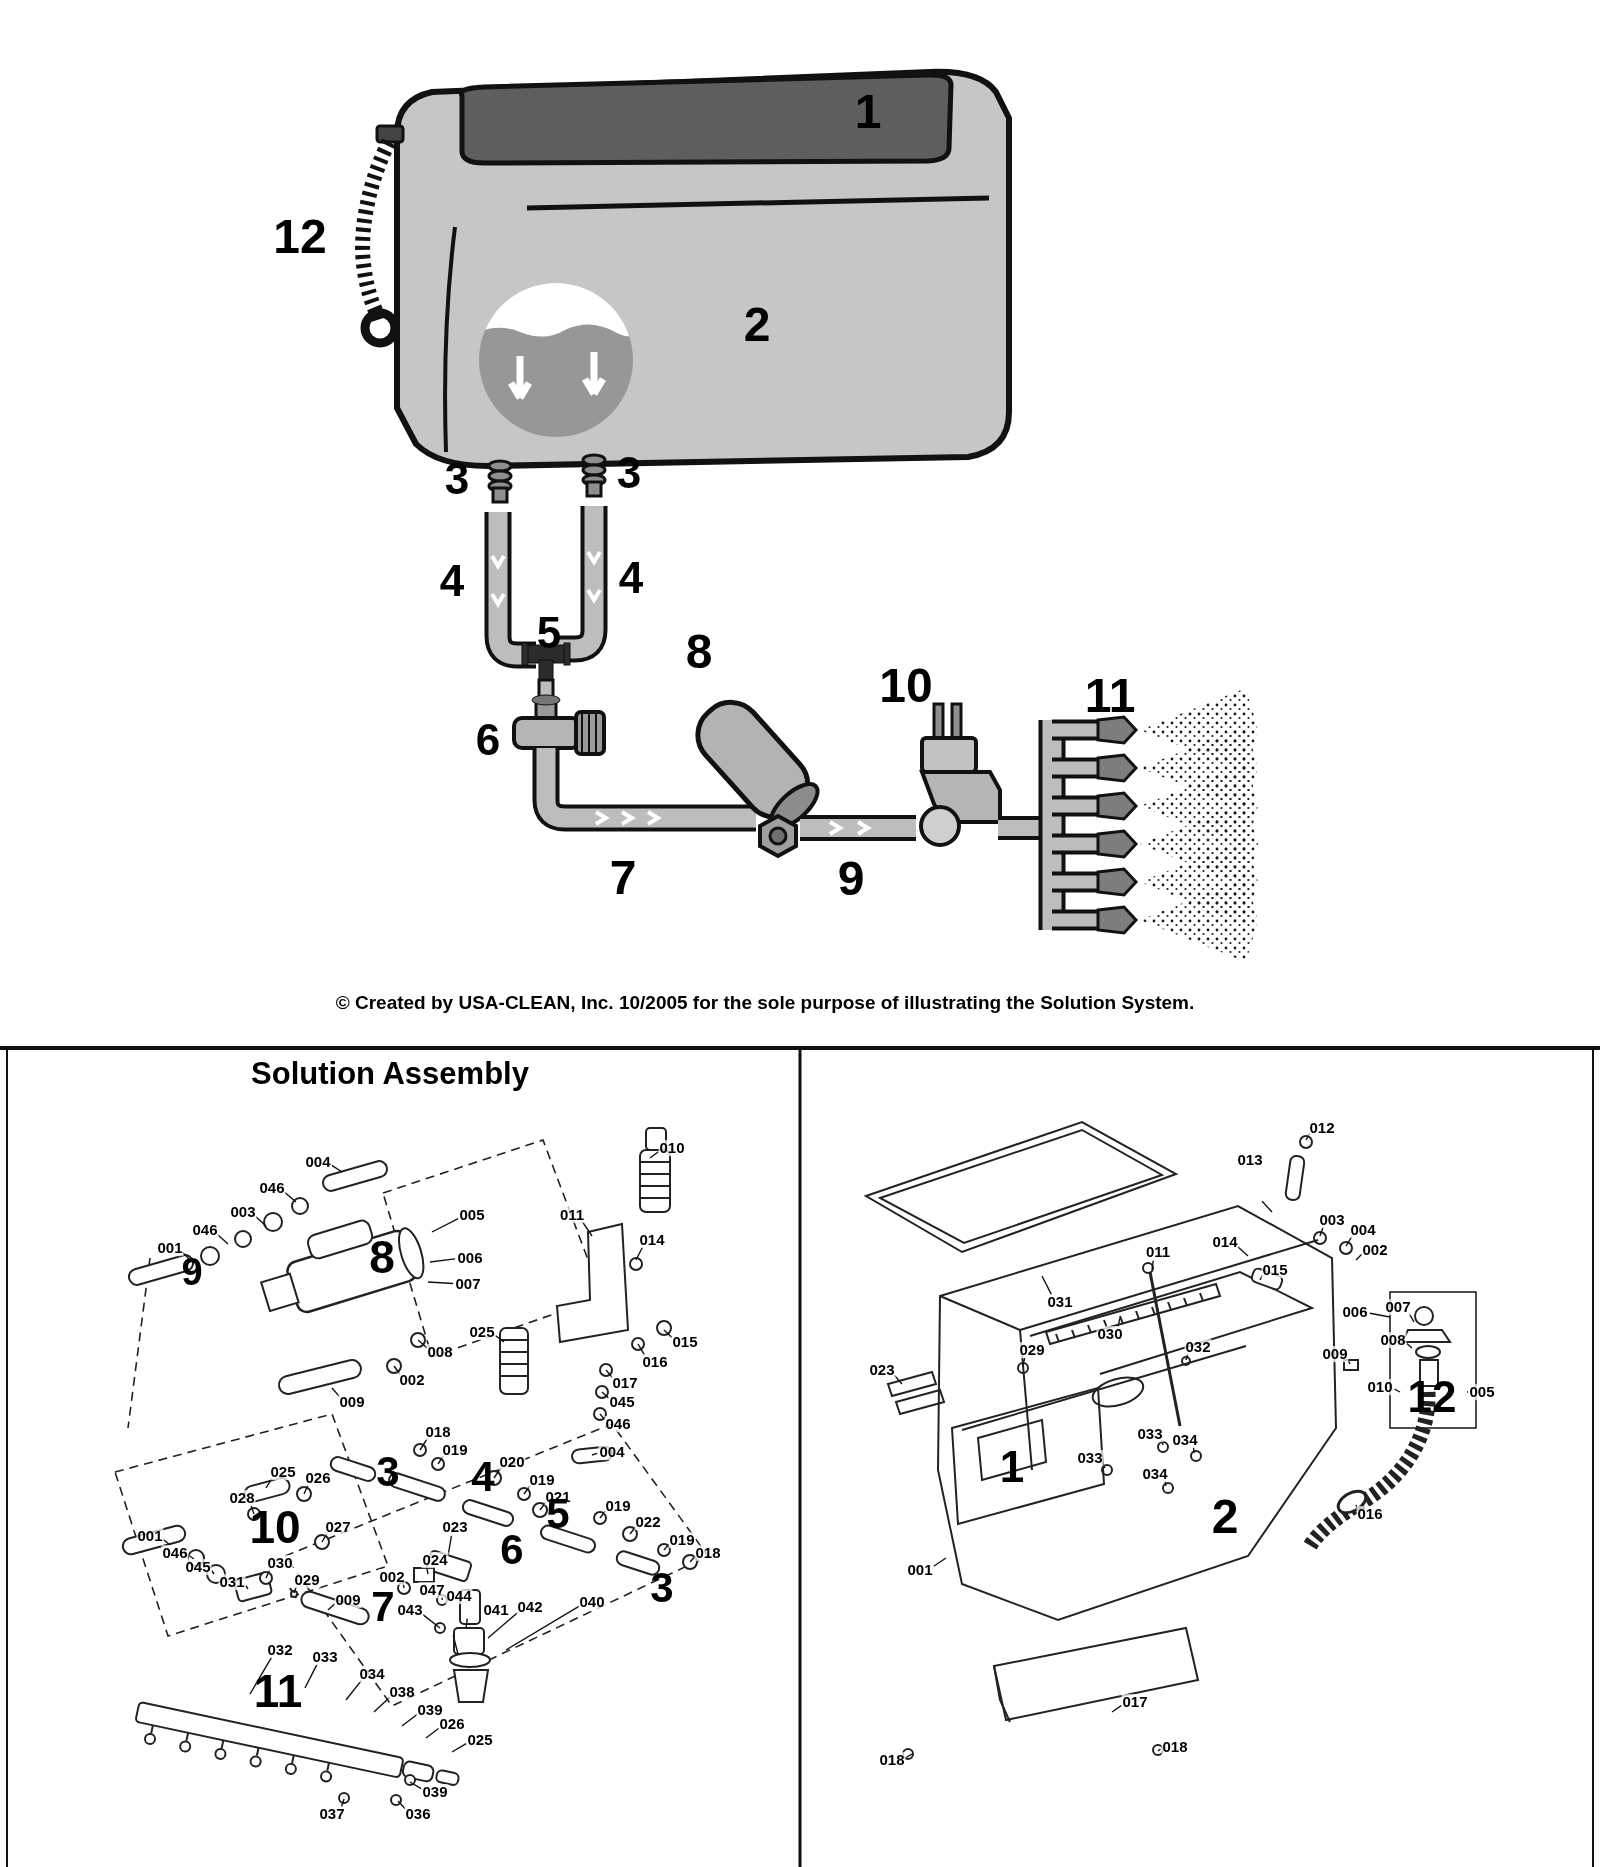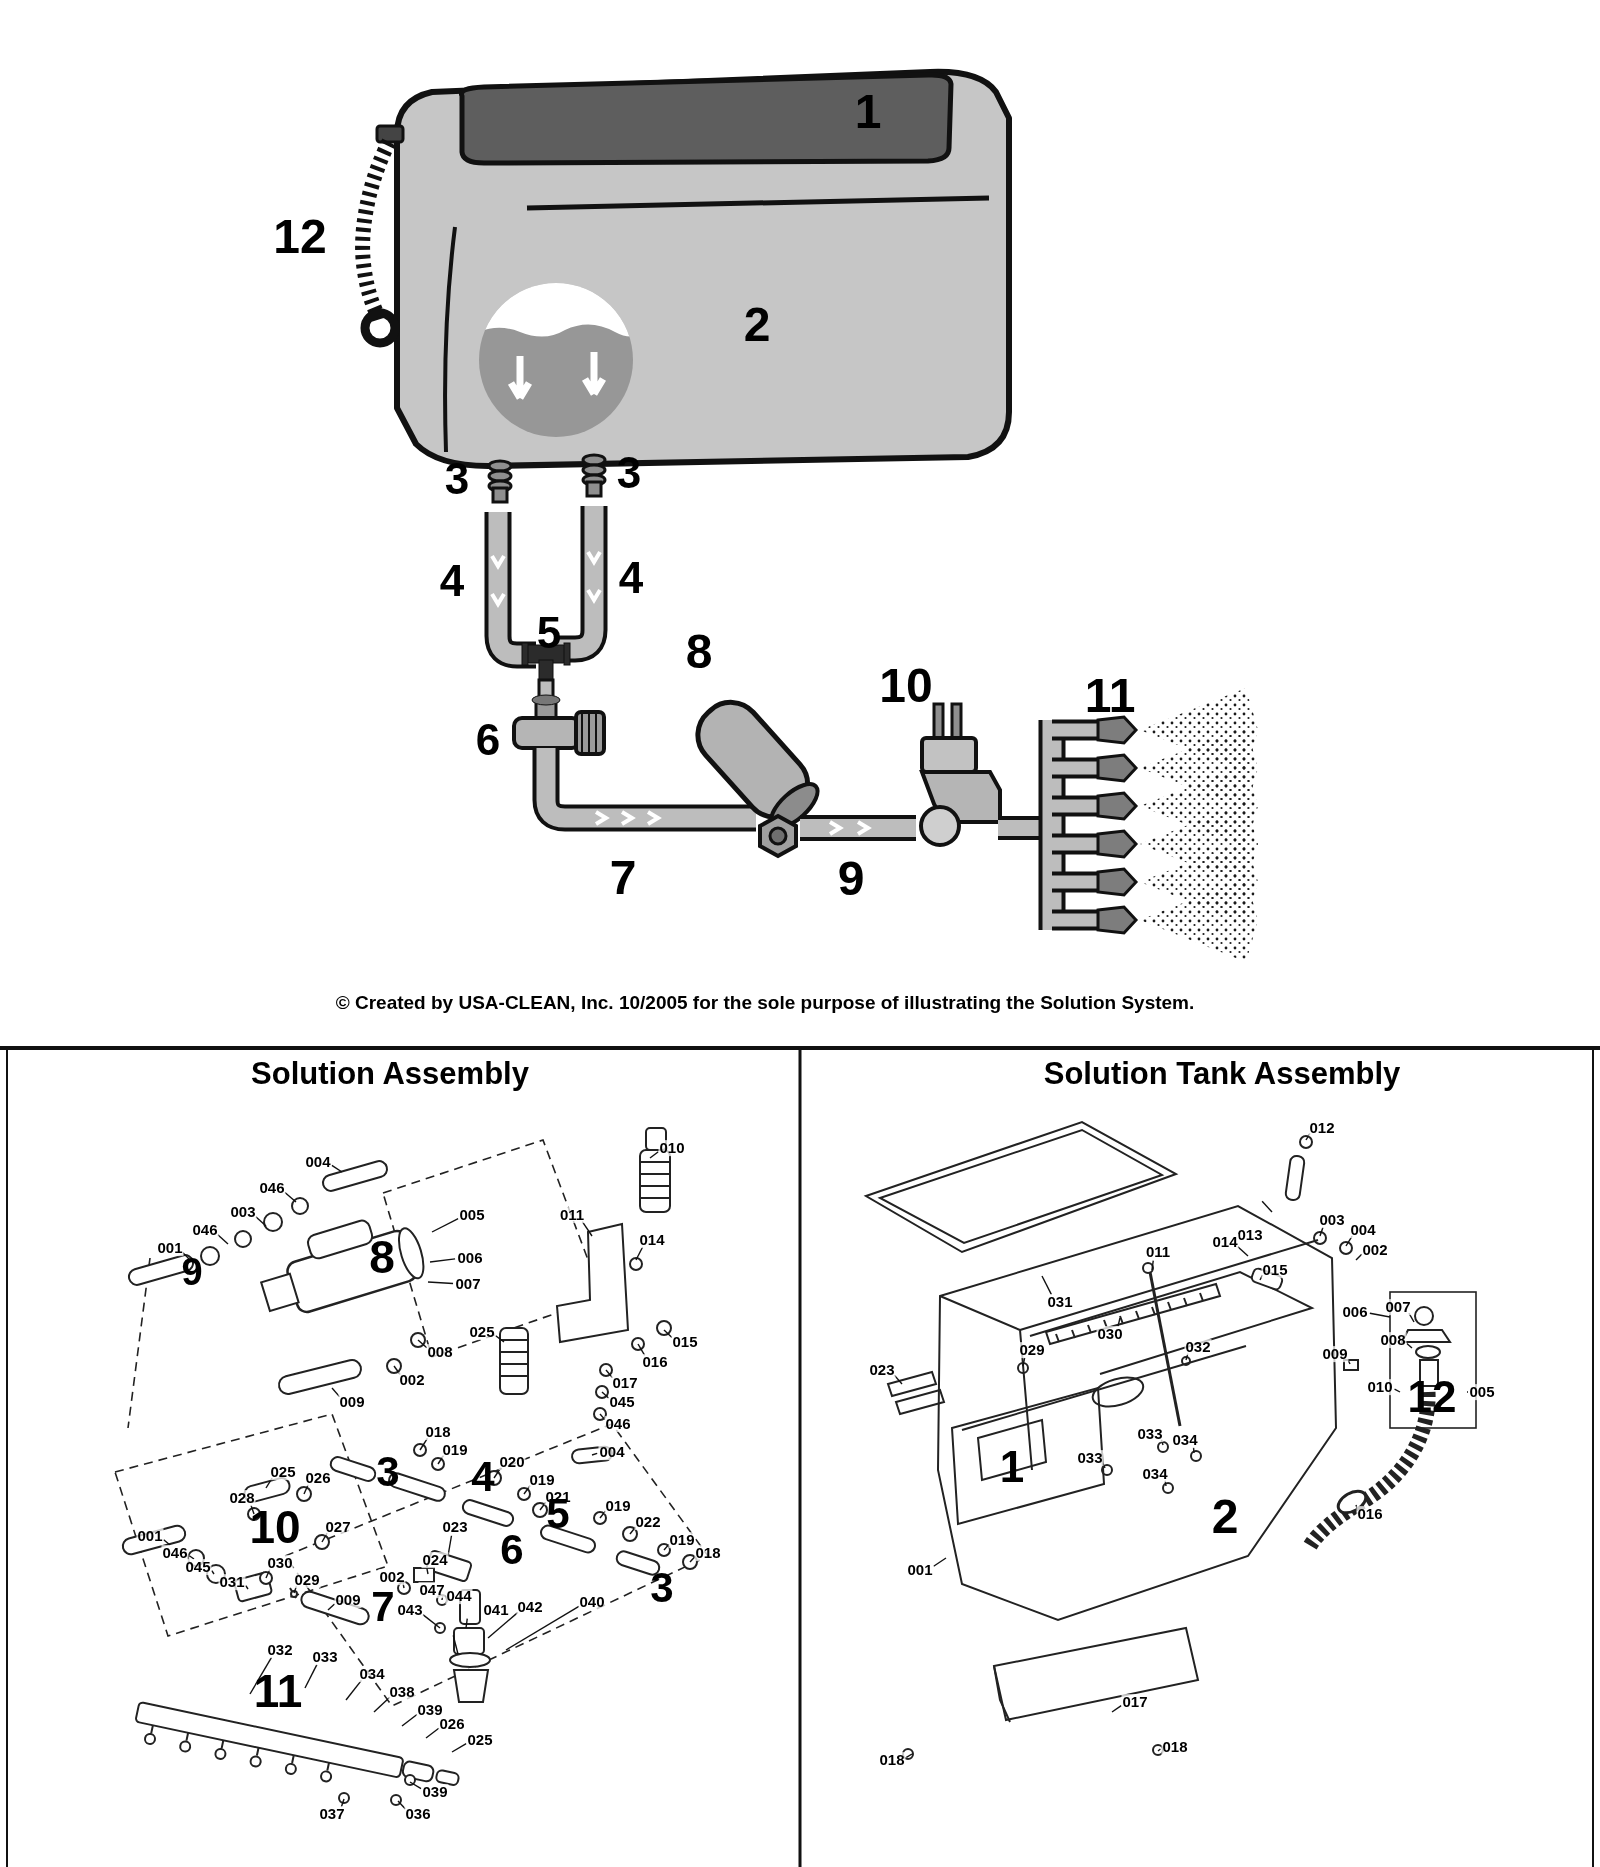--- a/index.html
+++ b/index.html
@@ -530,21 +530,21 @@
       <span class="callout" style="left: 382px; top: 1258px; font-size: 46px;">8</span>
       <span class="callout" style="left: 388px; top: 1472px; font-size: 42px;">3</span>
       <span class="callout" style="left: 483px; top: 1477px; font-size: 42px;">4</span>
       <span class="callout" style="left: 558px; top: 1514px; font-size: 42px;">5</span>
       <span class="callout" style="left: 275px; top: 1528px; font-size: 46px;">10</span>
       <span class="callout" style="left: 512px; top: 1550px; font-size: 42px;">6</span>
       <span class="callout" style="left: 662px; top: 1588px; font-size: 42px;">3</span>
       <span class="callout" style="left: 383px; top: 1607px; font-size: 42px;">7</span>
       <span class="callout" style="left: 278px; top: 1692px; font-size: 46px;">11</span>
       <span class="part-label" style="left: 1322px; top: 1128px;">012</span>
-      <span class="part-label" style="left: 1250px; top: 1235px;">013</span>
+      <span class="part-label" style="left: 1250px; top: 1160px;">013</span>
       <span class="part-label" style="left: 1332px; top: 1220px;">003</span>
       <span class="part-label" style="left: 1363px; top: 1230px;">004</span>
       <span class="part-label" style="left: 1225px; top: 1242px;">014</span>
       <span class="part-label" style="left: 1375px; top: 1250px;">002</span>
       <span class="part-label" style="left: 1158px; top: 1252px;">011</span>
       <span class="part-label" style="left: 1275px; top: 1270px;">015</span>
       <span class="part-label" style="left: 1060px; top: 1302px;">031</span>
       <span class="part-label" style="left: 1355px; top: 1312px;">006</span>
       <span class="part-label" style="left: 1398px; top: 1307px;">007</span>
       <span class="part-label" style="left: 1110px; top: 1334px;">030</span>
@@ -565,14 +565,13 @@
       <span class="part-label" style="left: 1175px; top: 1747px;">018</span>
       <span class="part-label" style="left: 892px; top: 1760px;">018</span>
       <span class="callout" style="left: 1012px; top: 1467px; font-size: 44px;">1</span>
       <span class="callout" style="left: 1225px; top: 1517px; font-size: 48px;">2</span>
       <span class="callout" style="left: 1432px; top: 1397px; font-size: 44px;">12</span>
     </div>
 
   <div class="copyright" style="top:992px">© Created by USA-CLEAN, Inc. 10/2005 for the sole purpose of illustrating the Solution System.</div>
 
   <div class="panel-title" style="left:390px;top:1056px">Solution Assembly</div>
-  <div class="panel-title" style="left:1222px;top:1056px">Solution Tank Assembly</div>
 </div>
 
 </body></html>

